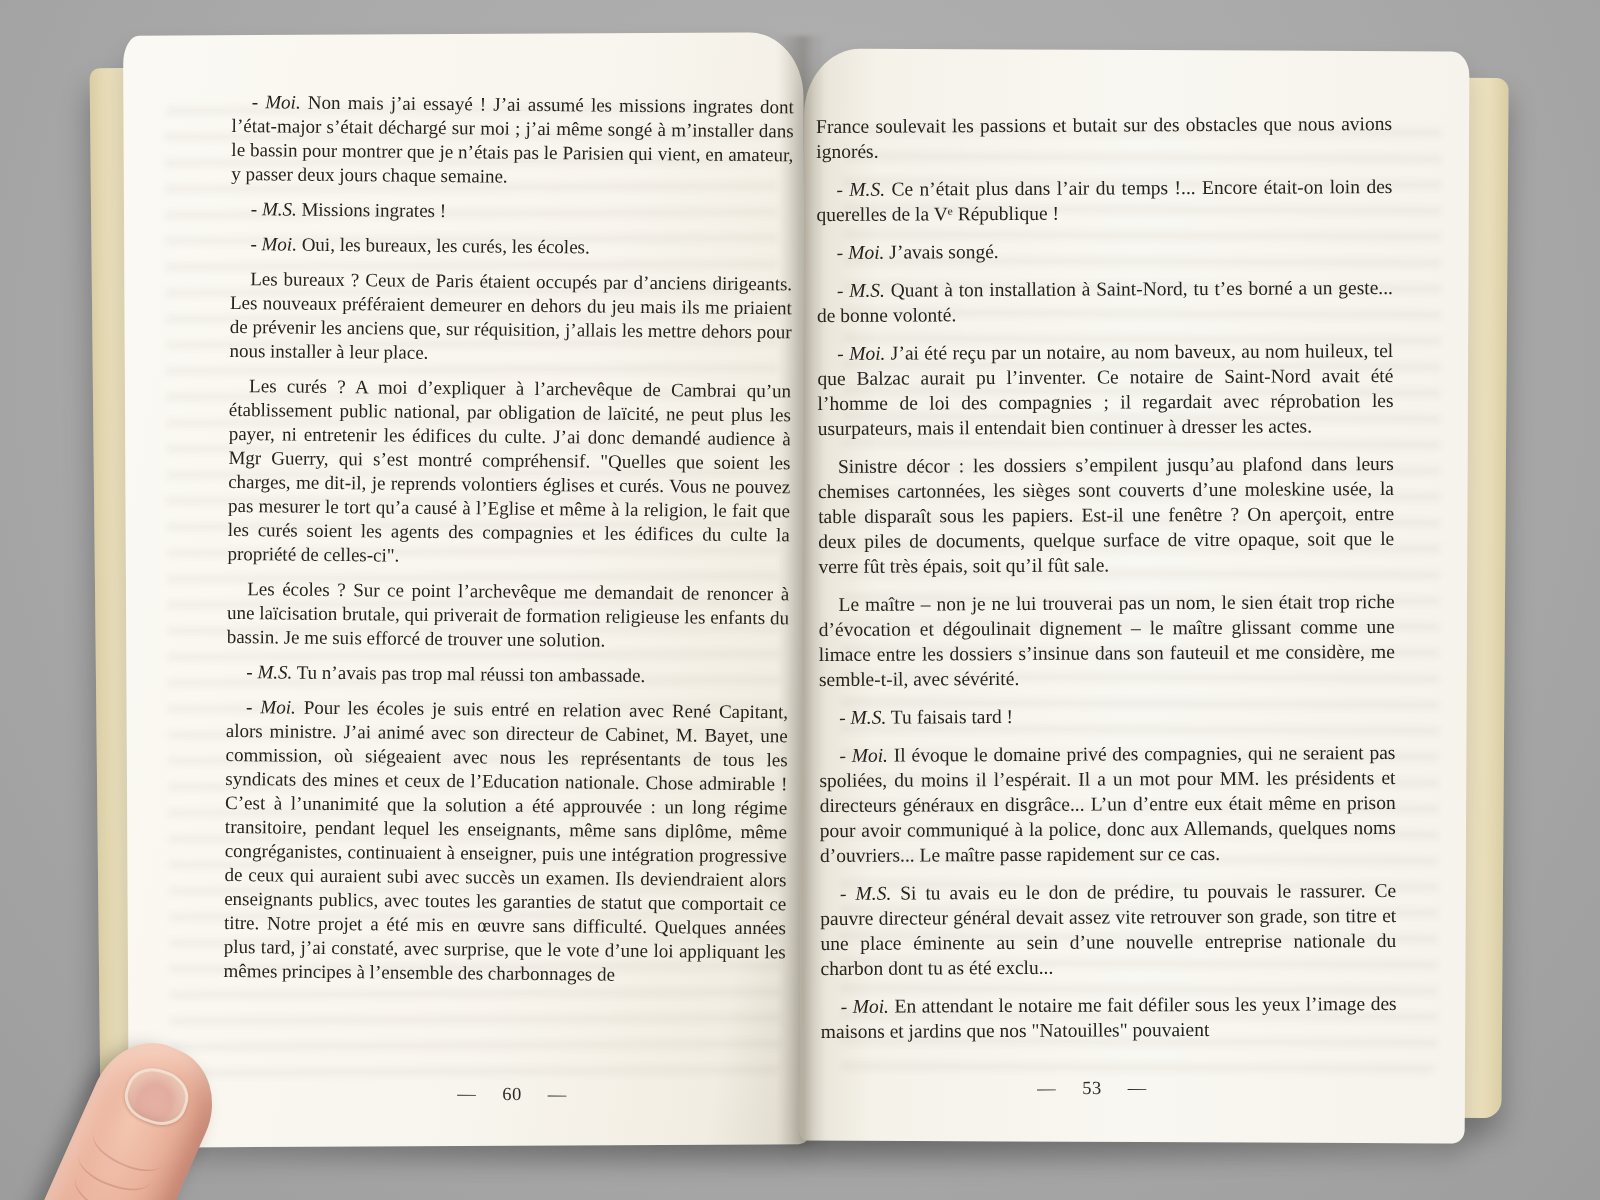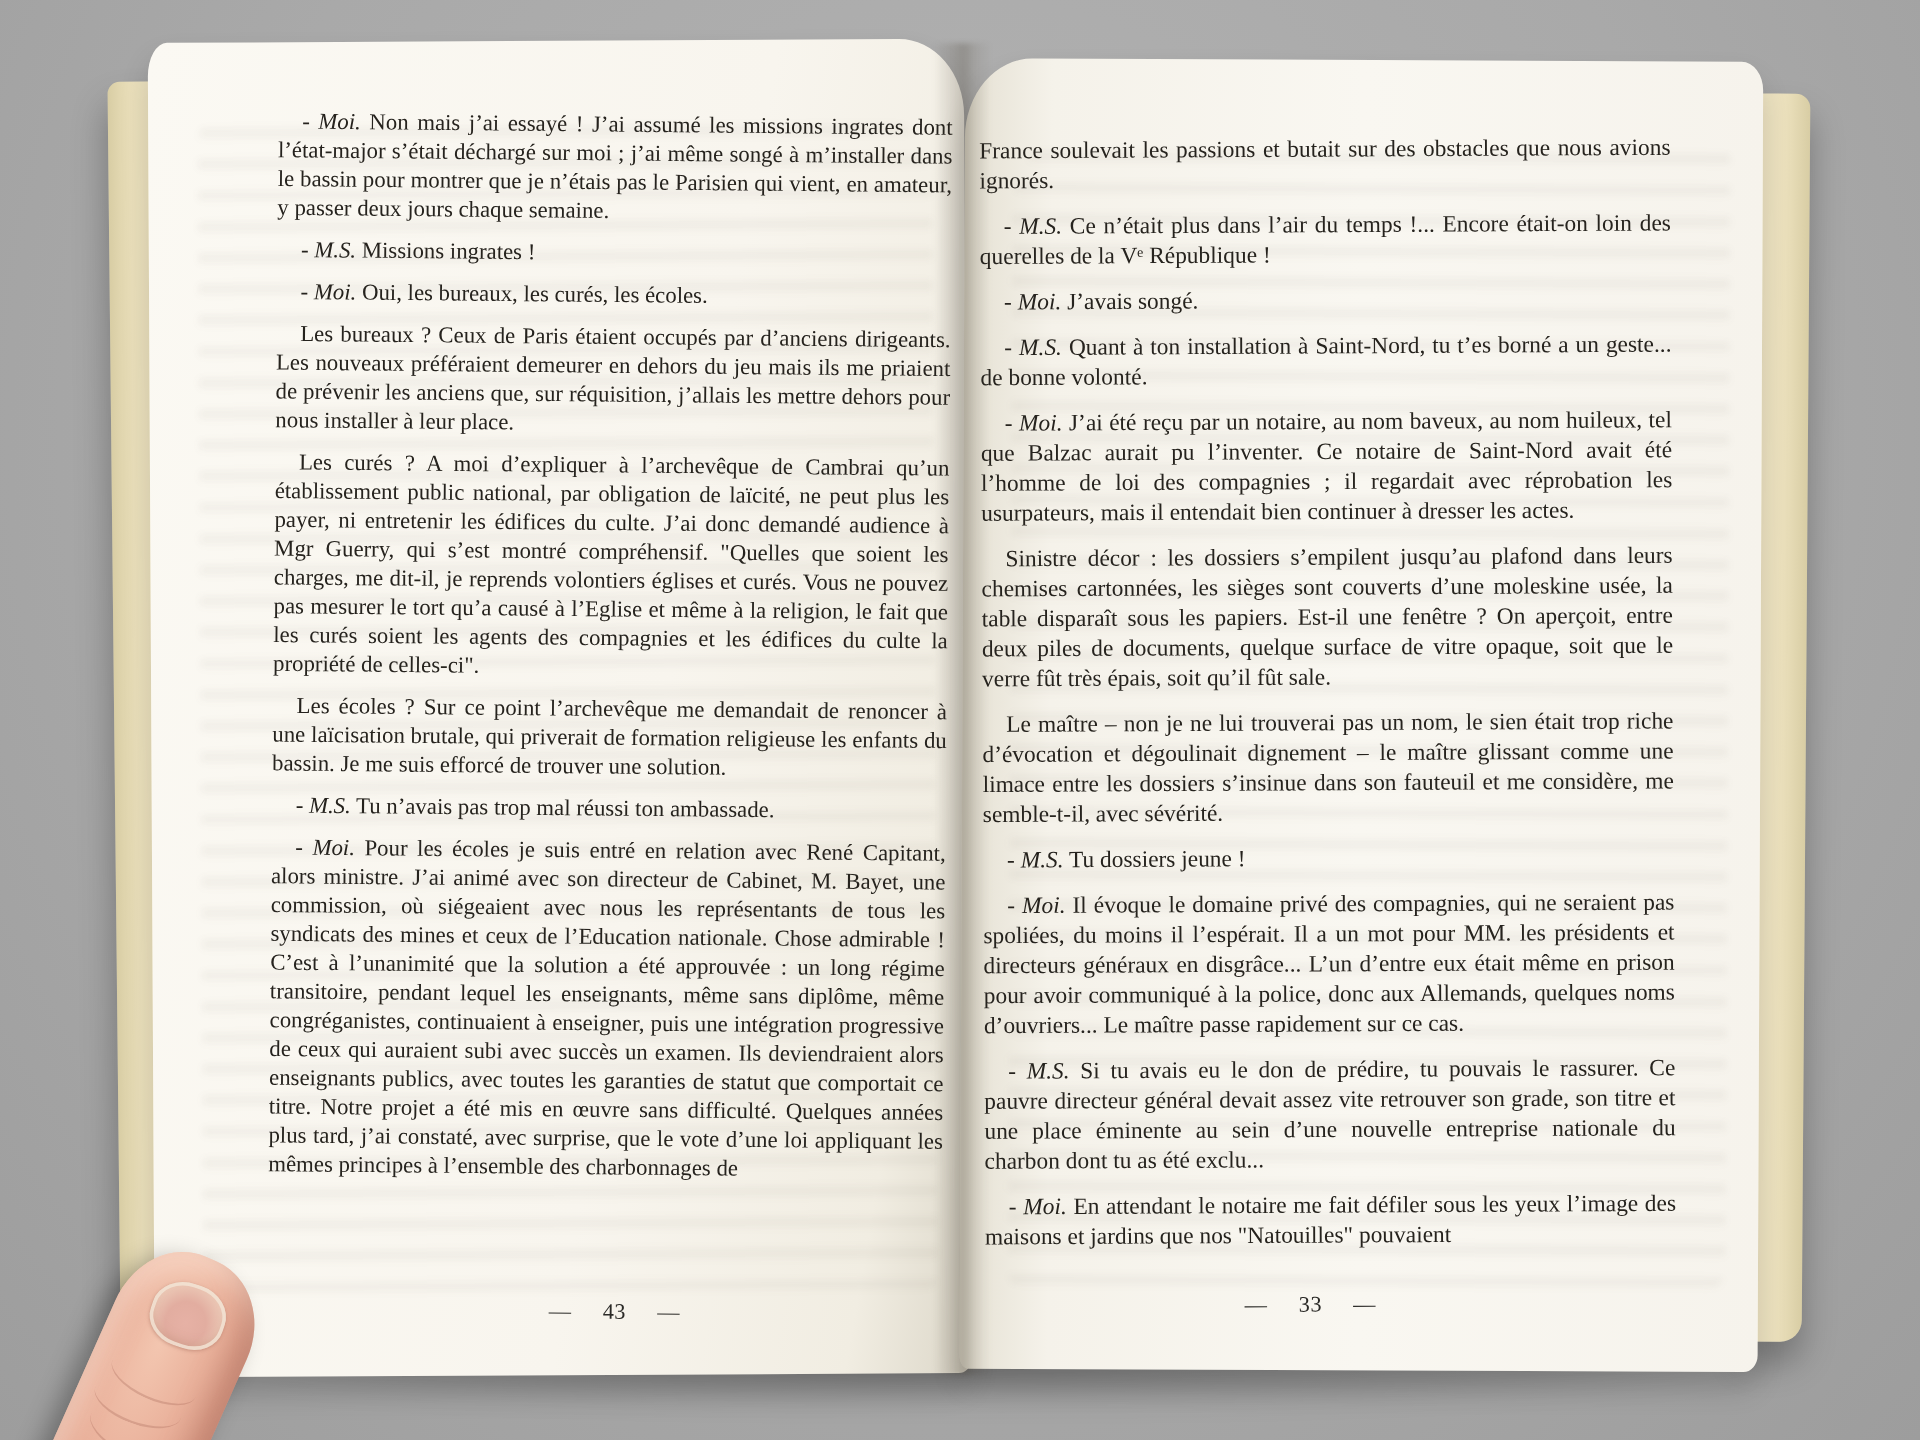--- a/index.html
+++ b/index.html
@@ -129,34 +129,34 @@
   </div>
 
   <div class="text-col right">
     <p class="para no-indent"><span class="lead"></span><span class="speaker"></span> <span class="ptext">France soulevait les passions et butait sur des obstacles que nous avions ignorés.</span></p>
     <p class="para"><span class="lead">- </span><span class="speaker">M.S.</span> <span class="ptext">Ce n’était plus dans l’air du temps !... Encore était-on loin des querelles de la Vᵉ République !</span></p>
     <p class="para"><span class="lead">- </span><span class="speaker">Moi.</span> <span class="ptext">J’avais songé.</span></p>
     <p class="para"><span class="lead">- </span><span class="speaker">M.S.</span> <span class="ptext">Quant à ton installation à Saint-Nord, tu t’es borné a un geste... de bonne volonté.</span></p>
     <p class="para"><span class="lead">- </span><span class="speaker">Moi.</span> <span class="ptext">J’ai été reçu par un notaire, au nom baveux, au nom huileux, tel que Balzac aurait pu l’inventer. Ce notaire de Saint-Nord avait été l’homme de loi des compagnies ; il regardait avec réprobation les usurpateurs, mais il entendait bien continuer à dresser les actes.</span></p>
     <p class="para"><span class="lead"></span><span class="speaker"></span> <span class="ptext">Sinistre décor : les dossiers s’empilent jusqu’au plafond dans leurs chemises cartonnées, les sièges sont couverts d’une moleskine usée, la table disparaît sous les papiers. Est-il une fenêtre ? On aperçoit, entre deux piles de documents, quelque surface de vitre opaque, soit que le verre fût très épais, soit qu’il fût sale.</span></p>
     <p class="para"><span class="lead"></span><span class="speaker"></span> <span class="ptext">Le maître – non je ne lui trouverai pas un nom, le sien était trop riche d’évocation et dégoulinait dignement – le maître glissant comme une limace entre les dossiers s’insinue dans son fauteuil et me considère, me semble-t-il, avec sévérité.</span></p>
-    <p class="para"><span class="lead">- </span><span class="speaker">M.S.</span> <span class="ptext">Tu dossiers jeune !</span></p>
+    <p class="para"><span class="lead">- </span><span class="speaker">M.S.</span> <span class="ptext">Tu faisais tard !</span></p>
     <p class="para"><span class="lead">- </span><span class="speaker">Moi.</span> <span class="ptext">Il évoque le domaine privé des compagnies, qui ne seraient pas spoliées, du moins il l’espérait. Il a un mot pour MM. les présidents et directeurs généraux en disgrâce... L’un d’entre eux était même en prison pour avoir communiqué à la police, donc aux Allemands, quelques noms d’ouvriers... Le maître passe rapidement sur ce cas.</span></p>
     <p class="para"><span class="lead">- </span><span class="speaker">M.S.</span> <span class="ptext">Si tu avais eu le don de prédire, tu pouvais le rassurer. Ce pauvre directeur général devait assez vite retrouver son grade, son titre et une place éminente au sein d’une nouvelle entreprise nationale du charbon dont tu as été exclu...</span></p>
     <p class="para"><span class="lead">- </span><span class="speaker">Moi.</span> <span class="ptext">En attendant le notaire me fait défiler sous les yeux l’image des maisons et jardins que nos "Natouilles" pouvaient</span></p>
   </div>
 
   <div class="pagenum left">
     <span>—</span>
-      <span>43</span>
+      <span>60</span>
       <span>—</span>
   </div>
   <div class="pagenum right">
     <span>—</span>
-      <span>33</span>
+      <span>53</span>
       <span>—</span>
   </div>
 
   <div class="gutter-shadow"></div>
 </div>
 
 <div class="thumb">
   <div class="thumb-nail"></div>
   <div class="thumb-wrinkle w1"></div>
   <div class="thumb-wrinkle w2"></div>

